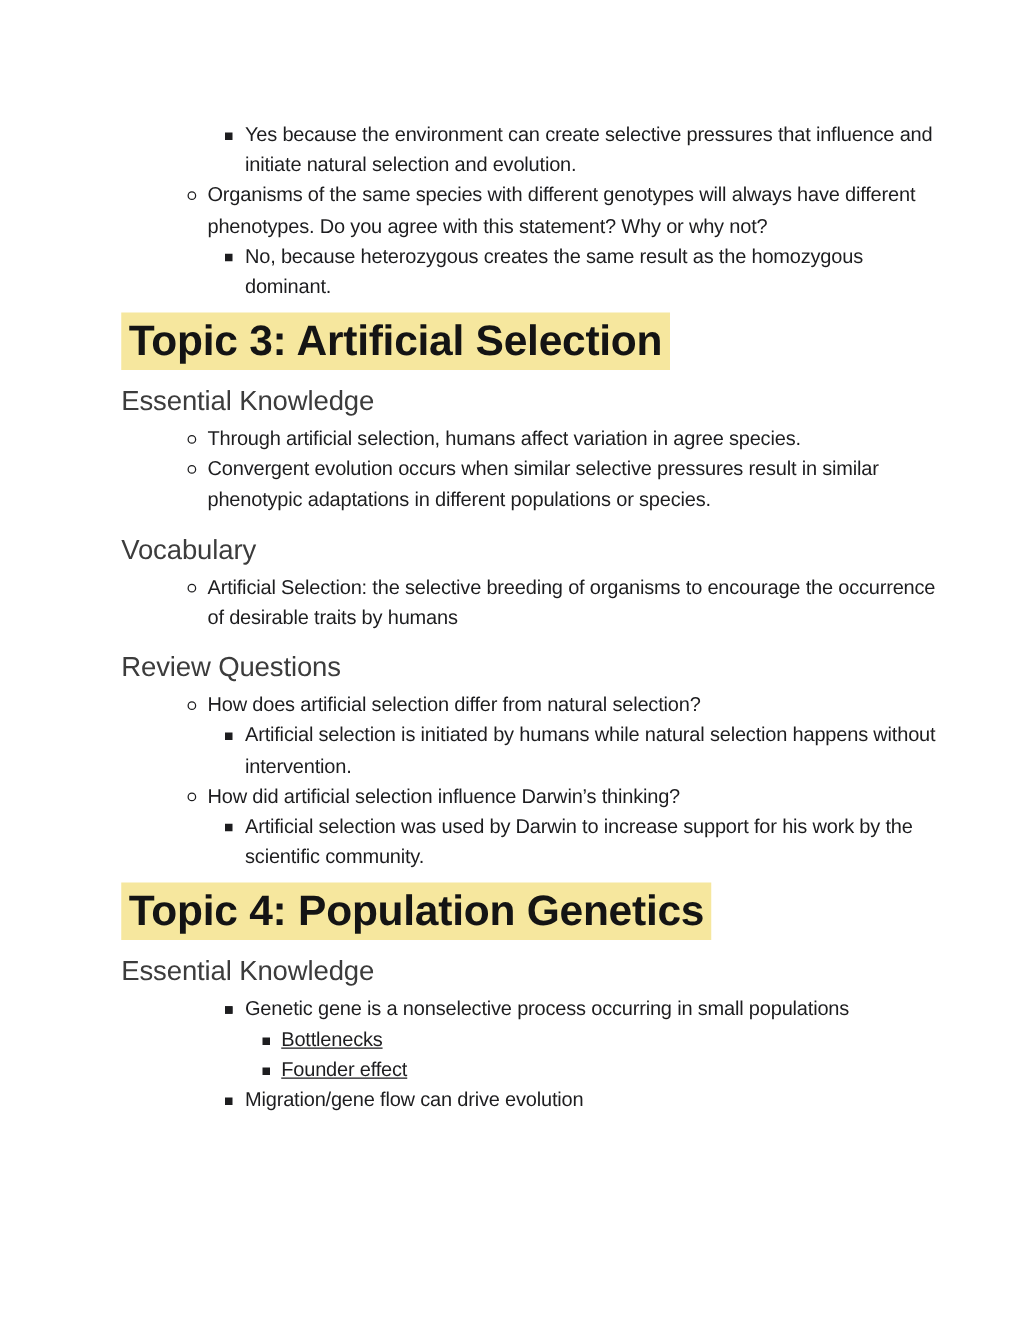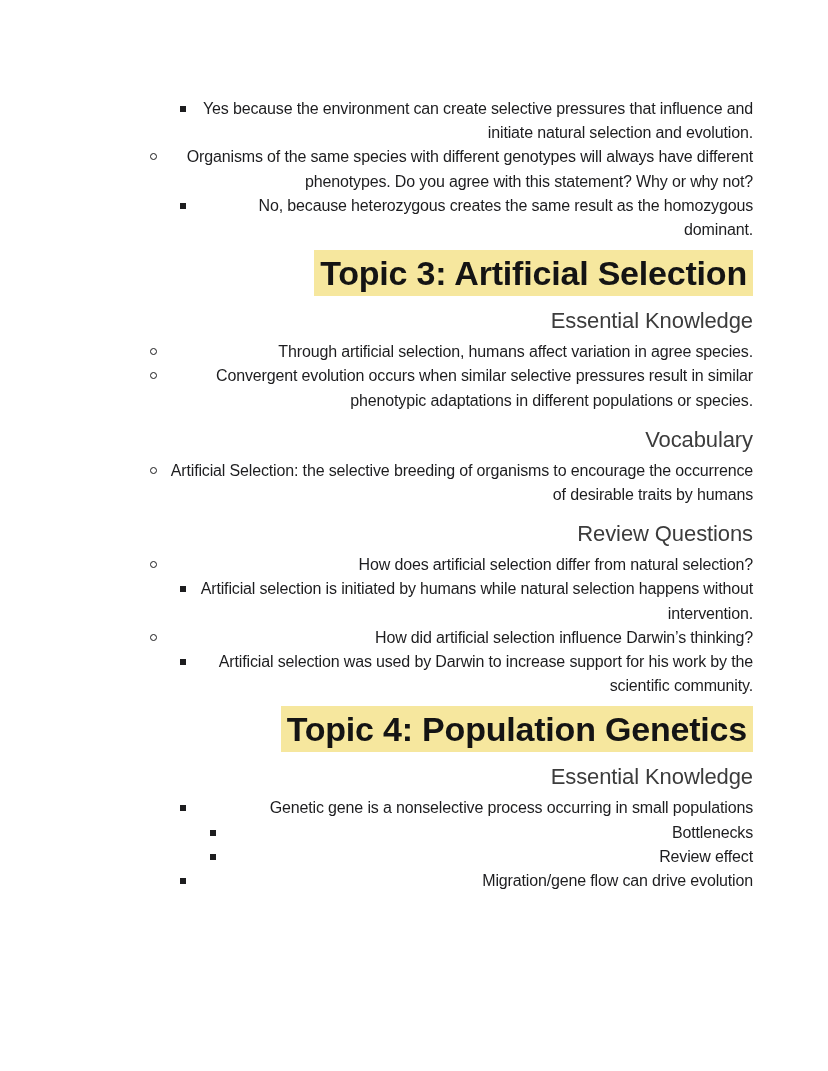--- a/index.html
+++ b/index.html
@@ -6,33 +6,32 @@
   body {
     width: 828px; height: 1071px;
     background: #ffffff;
     font-family: "Liberation Sans", sans-serif;
     overflow: hidden;
   }
   .doc {
     padding: 97px 75px 0 97px;
     box-sizing: border-box;
     width: 828px;
-    text-align: right;
   }
   
   .li {
     position: relative;
     font-size: 16px;
     line-height: 24.2px;
     letter-spacing: -0.15px;
     color: #1d1d1f;
   }
   .li.lvl1 { padding-left: 69px; }
   .li.lvl2 { padding-left: 99px; }
-  .li.lvl3 { padding-left: 128px; }
+  .li.lvl3 { padding-left: 128px; text-decoration: underline; }
   .marker { position: absolute; display: block; }
   .marker.circle {
     left: 53px; top: 8px;
     width: 5px; height: 5px;
     border: 1.5px solid #1d1d1f;
     border-radius: 50%;
     background: transparent;
   }
   .li.lvl2 .marker.square { left: 83px; }
   .li.lvl3 .marker.square { left: 113px; }
@@ -126,20 +125,20 @@
   <div class="li lvl2">
     <span class="marker square"></span>
     <span>Genetic gene is a nonselective process occurring in small populations</span>
   </div>
   <div class="li lvl3">
     <span class="marker square"></span>
     <span>Bottlenecks</span>
   </div>
   <div class="li lvl3">
     <span class="marker square"></span>
-    <span>Review effect</span>
+    <span>Founder effect</span>
   </div>
   <div class="li lvl2">
     <span class="marker square"></span>
     <span>Migration/gene flow can drive evolution</span>
   </div>
 
 </div>
 
 </body></html>

